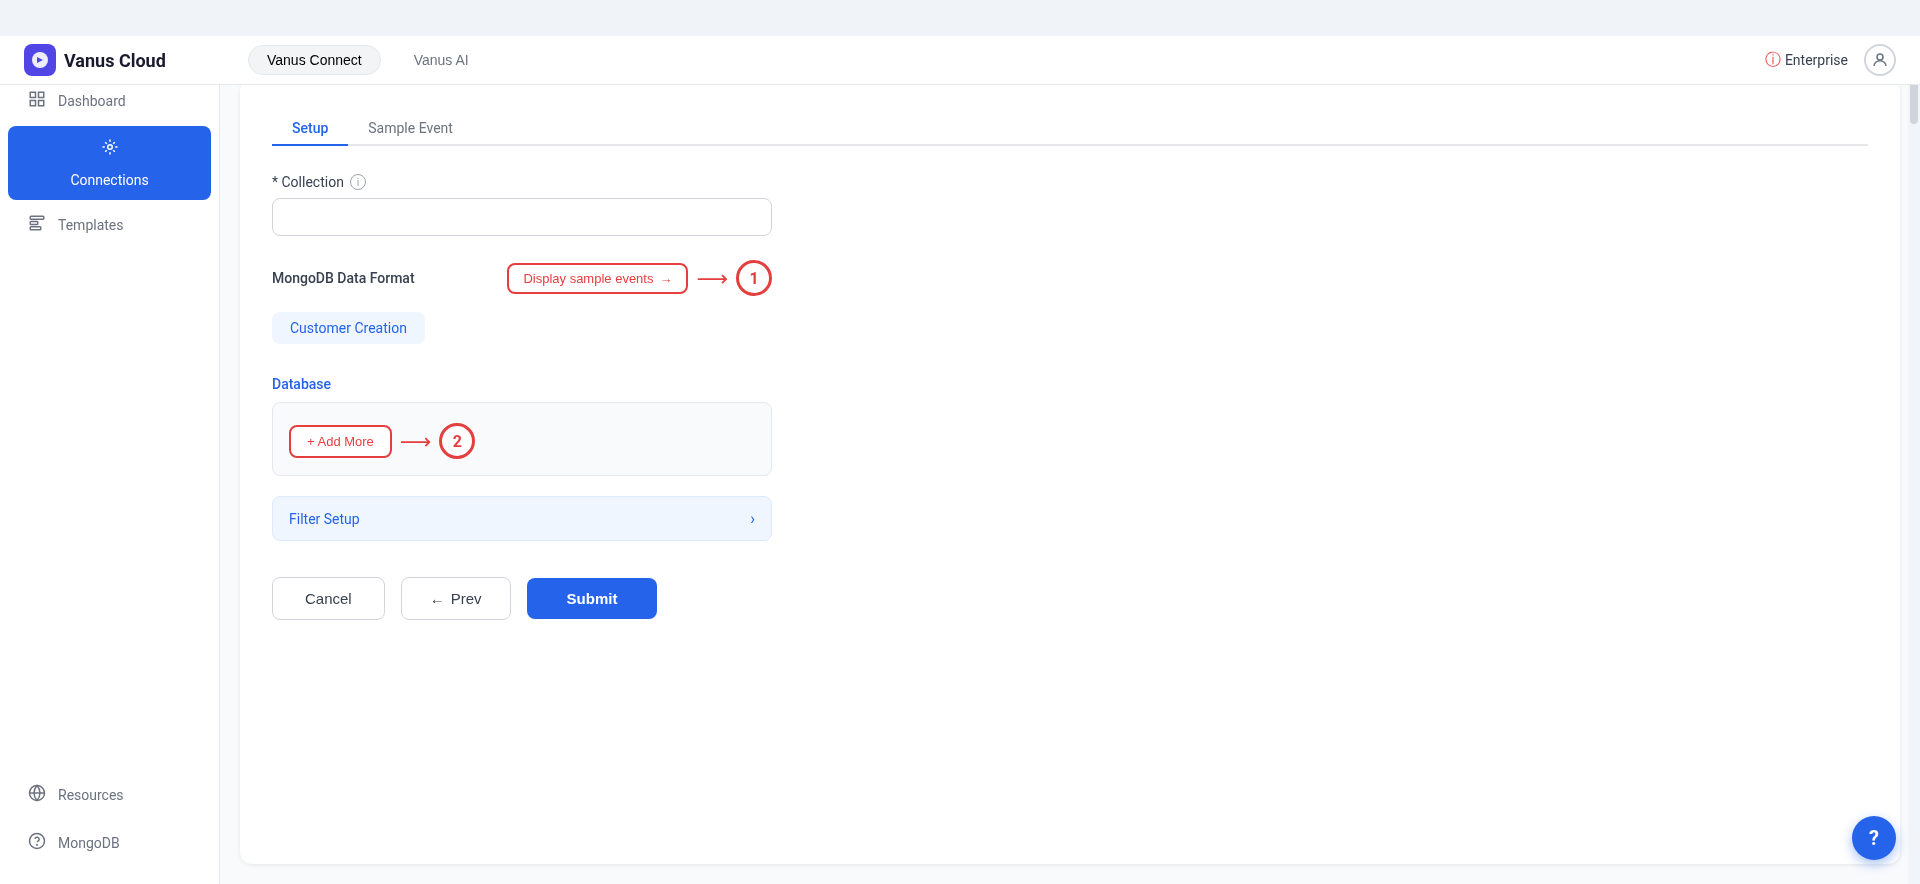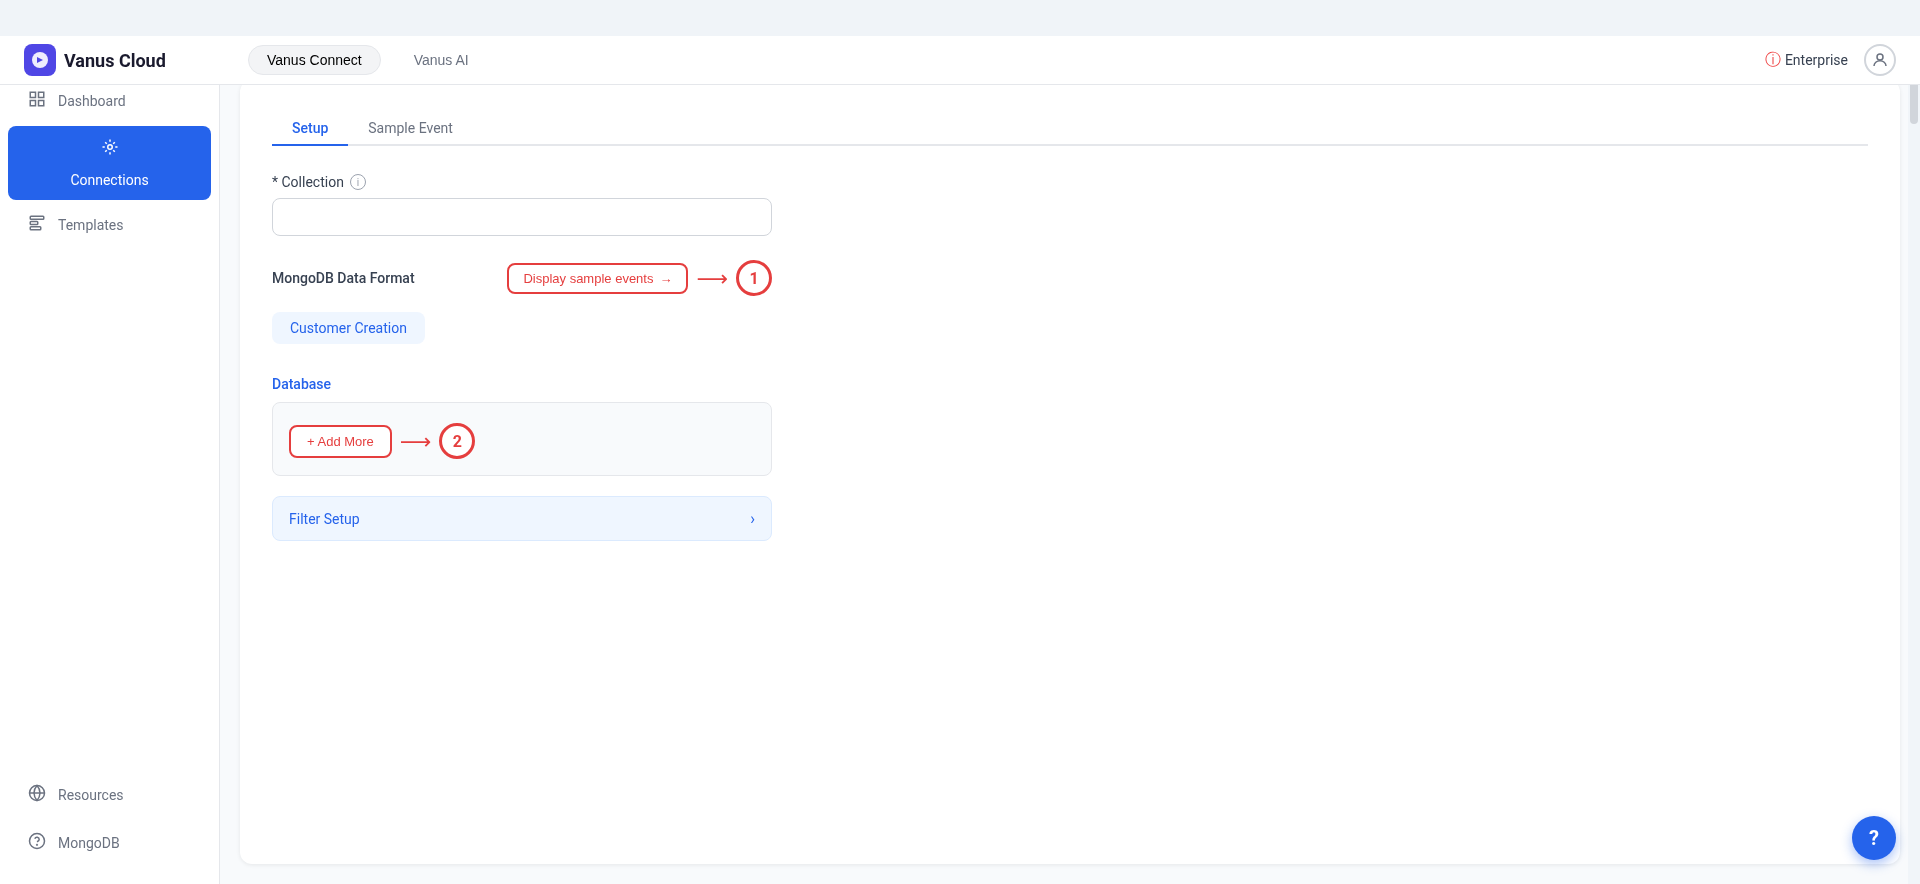--- a/index.html
+++ b/index.html
@@ -245,20 +245,28 @@
         </div>
 
         <div style="max-width: 500px;">
           <div class="filter-setup-row">
             <span class="filter-setup-label">Filter Setup</span>
             <span class="chevron-right">›</span>
           </div>
         </div>
       </div>
 
+      <div class="bottom-actions">
+        <button class="btn-cancel">Cancel</button>
+        <button class="btn-prev">
+          <span>←</span>
+          <span>Prev</span>
+        </button>
+        <button class="btn-submit">Submit</button>
+      </div>
     </div>
   </main>
 
   <div class="right-scrollbar">
     <div class="scrollbar-thumb"></div>
   </div>
 </div>
 
 <div class="help-btn">?</div>
 

